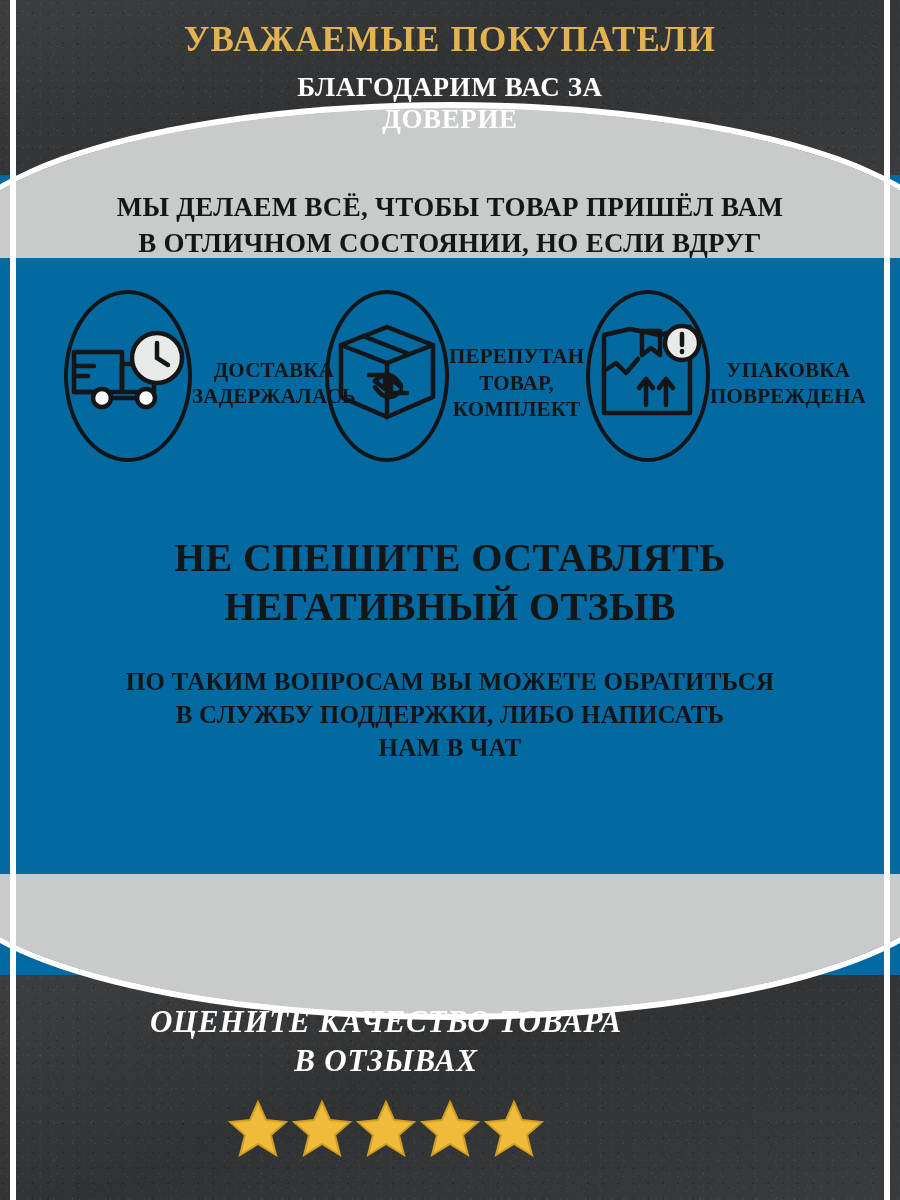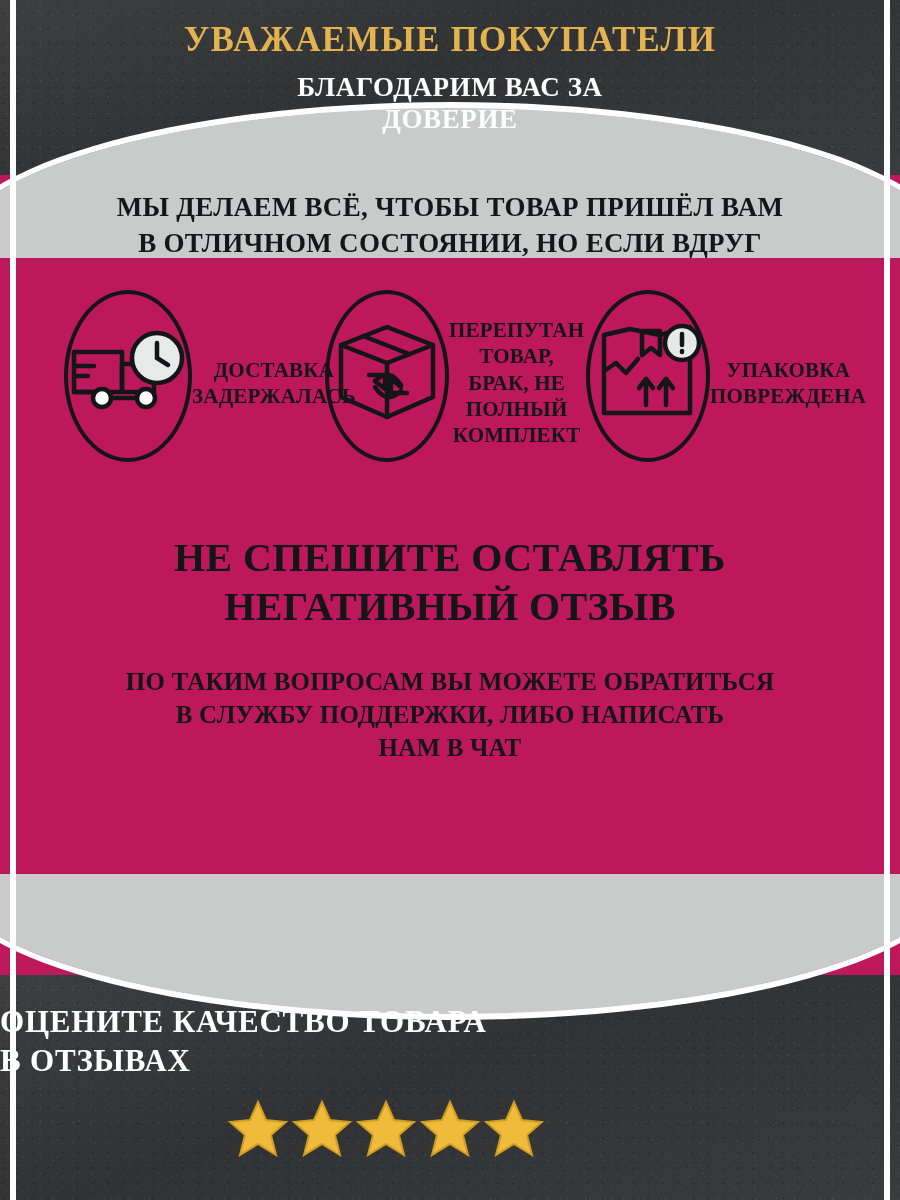--- a/index.html
+++ b/index.html
@@ -11,21 +11,21 @@
     height: 1200px;
     font-family: "Liberation Serif", serif;
     background: #c9cbcb;
     overflow: hidden;
   }
 
   .page {
     position: relative;
     width: 900px;
     height: 1200px;
-    background: #be185d;
+    background: #0369a1;
     overflow: hidden;
   }
 
   
   .band {
     position: absolute;
     left: 0;
     width: 900px;
     background-color: #343637;
     background-image:
@@ -193,23 +193,24 @@
   .note span { display: block; }
 
   
   .footer {
     position: absolute;
     left: 0;
     bottom: 0;
     width: 772px;
     height: 225px;
     z-index: 8;
-    text-align: left;
+    text-align: center;
     padding-top: 28px;
     box-sizing: border-box;
+    font-style: italic;
   }
   .footer-title {
     color: #ffffff;
     font-size: 31px;
     font-weight: bold;
     line-height: 1.25;
     letter-spacing: 0.8px;
     text-transform: uppercase;
   }
   .footer-title span { display: block; }
@@ -295,21 +296,20 @@
                 <path d="M40 56 h16 v14 l-10 -8"></path>
                 <path d="M78 74 h-16 v-14 l10 8"></path>
                 <path d="M46 62 q14 -14 26 4"></path>
                 <path d="M72 72 q-14 14 -26 -4"></path>
               </g>
             </svg>
           </span>
         </div>
         <div class="icon-caption">
           <span>ПЕРЕПУТАН ТОВАР,</span>
-          <span>БРАК, НЕ ПОЛНЫЙ</span>
           <span>КОМПЛЕКТ</span>
         </div>
       </div>
 
       <div class="icon-col">
         <div class="icon-circle">
           <span>
             <svg width="116" height="110" viewBox="0 0 116 110" fill="none" xmlns="http://www.w3.org/2000/svg">
               <g stroke="#141516" stroke-width="4.5" stroke-linecap="round" stroke-linejoin="round" fill="none">
                 <path d="M14 16 L40 10 L70 16 L100 8 L100 94 L14 94 Z"></path>

